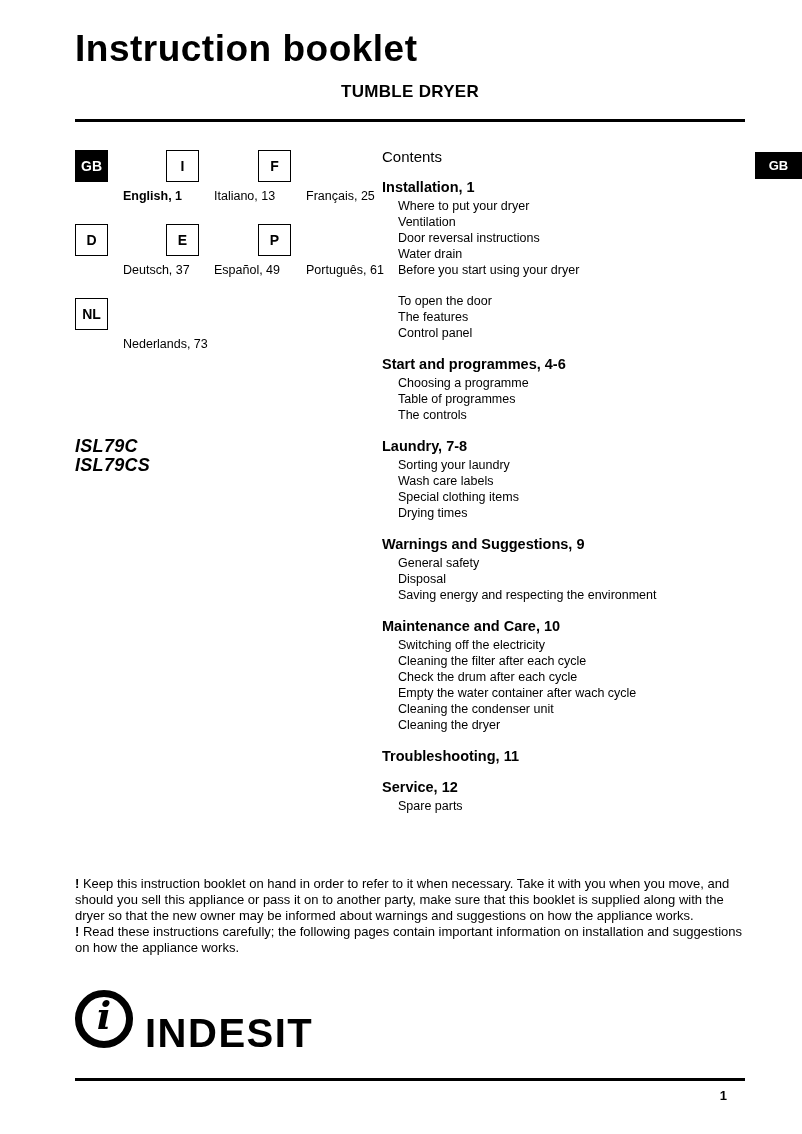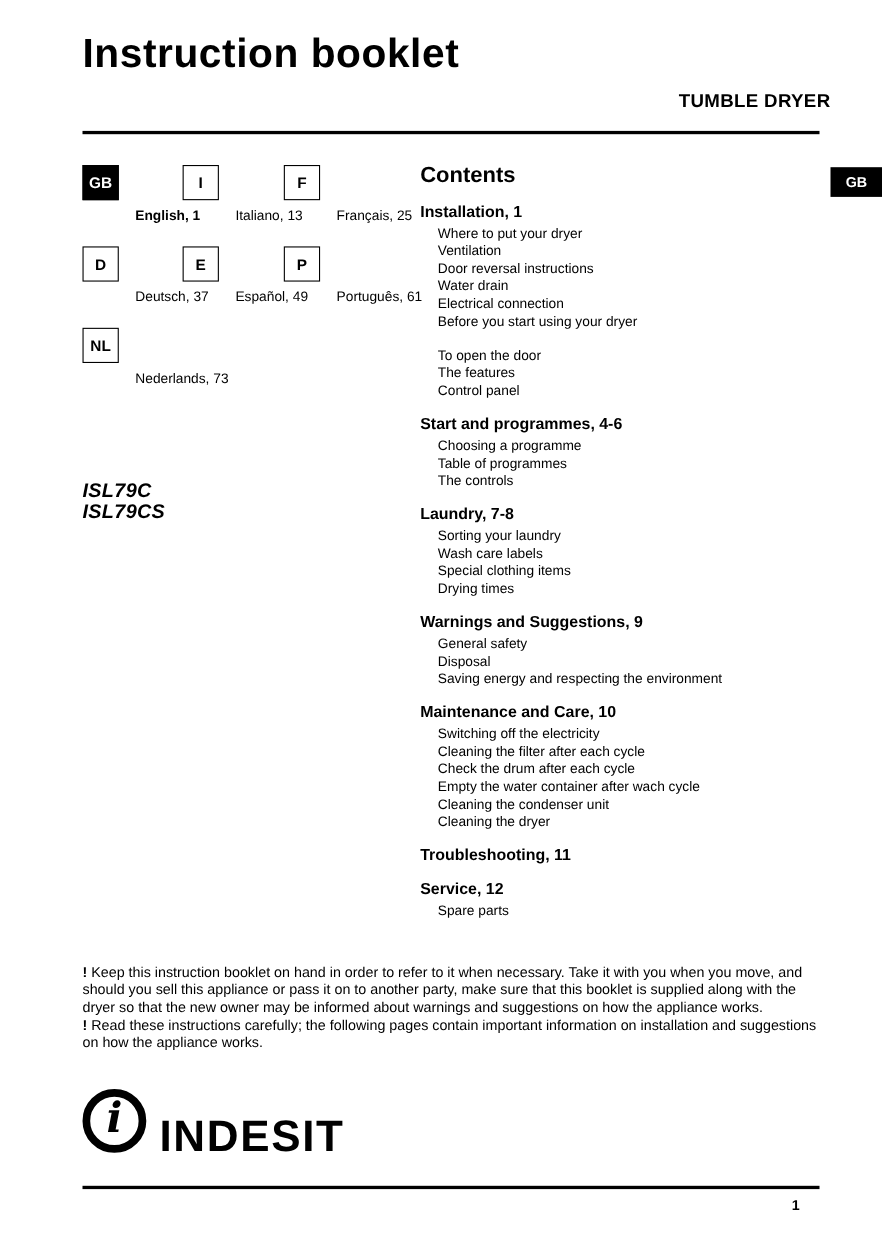--- a/index.html
+++ b/index.html
@@ -9,22 +9,22 @@
     background:#fff; color:#000;
     font-family:"Liberation Sans", sans-serif;
     overflow:hidden;
     border-radius:13px;
   }
   .doc-title {
     position:absolute; left:75px; top:28px;
     font-size:37px; font-weight:bold; letter-spacing:0.5px;
   }
   .doc-subtitle {
-    position:absolute; left:85px; top:82px; width:670px;
-    text-align:right; font-size:17px; font-weight:bold; letter-spacing:0.3px;
+    position:absolute; left:75px; top:82px; width:670px;
+    text-align:center; font-size:17px; font-weight:bold; letter-spacing:0.3px;
   }
   .top-rule { position:absolute; left:75px; top:119px; width:670px; height:3px; background:#000; }
 
   .corner-badge {
     position:absolute; right:0; top:152px; width:47px; height:27px;
     background:#000; color:#fff; font-weight:bold; font-size:13px;
     display:flex; align-items:center; justify-content:center;
   }
 
   .lang-grid {
@@ -39,21 +39,21 @@
   .lang-box.filled { background:#000; color:#fff; border-color:#000; }
   .lang-label { margin-top:7px; font-size:12.5px; white-space:nowrap;padding-left:48px; }
   .lang-label.bold { font-weight:bold; }
 
   .models {
     position:absolute; left:75px; top:437px;
     font-size:18px; font-weight:bold; line-height:1.05; letter-spacing:0.3px;font-style:italic;
   }
 
   .contents { position:absolute; left:382px; top:148px; width:372px; }
-  .contents-heading { font-size:20px; font-weight:bold; margin-bottom:14px; }
+  .contents-heading { font-size:15px; font-weight:normal; margin-bottom:14px; }
   .toc-section { margin-bottom:15px; }
   .toc-title { font-size:14.5px; font-weight:bold; margin-bottom:3px; }
   .toc-item { font-size:12.5px; line-height:16px; padding-left:16px; }
 
   .notes {
     position:absolute; left:75px; top:876px; width:672px;
     font-size:13px; line-height:16px;
   }
   .note-marker { font-weight:bold; }
 
@@ -126,21 +126,20 @@
 
   <div class="contents">
     <div class="contents-heading">Contents</div>
     <div>
         <div class="toc-section">
           <div class="toc-title">Installation, 1</div>
           <div class="toc-item">Where to put your dryer</div>
           <div class="toc-item">Ventilation</div>
           <div class="toc-item">Door reversal instructions</div>
           <div class="toc-item">Water drain</div>
-          <div class="toc-item">Electrical connection</div>
           <div class="toc-item">Before you start using your dryer</div>
         </div>
         <div class="toc-section">
           <div class="toc-item">To open the door</div>
           <div class="toc-item">The features</div>
           <div class="toc-item">Control panel</div>
         </div>
         <div class="toc-section">
           <div class="toc-title">Start and programmes, 4-6</div>
           <div class="toc-item">Choosing a programme</div>

